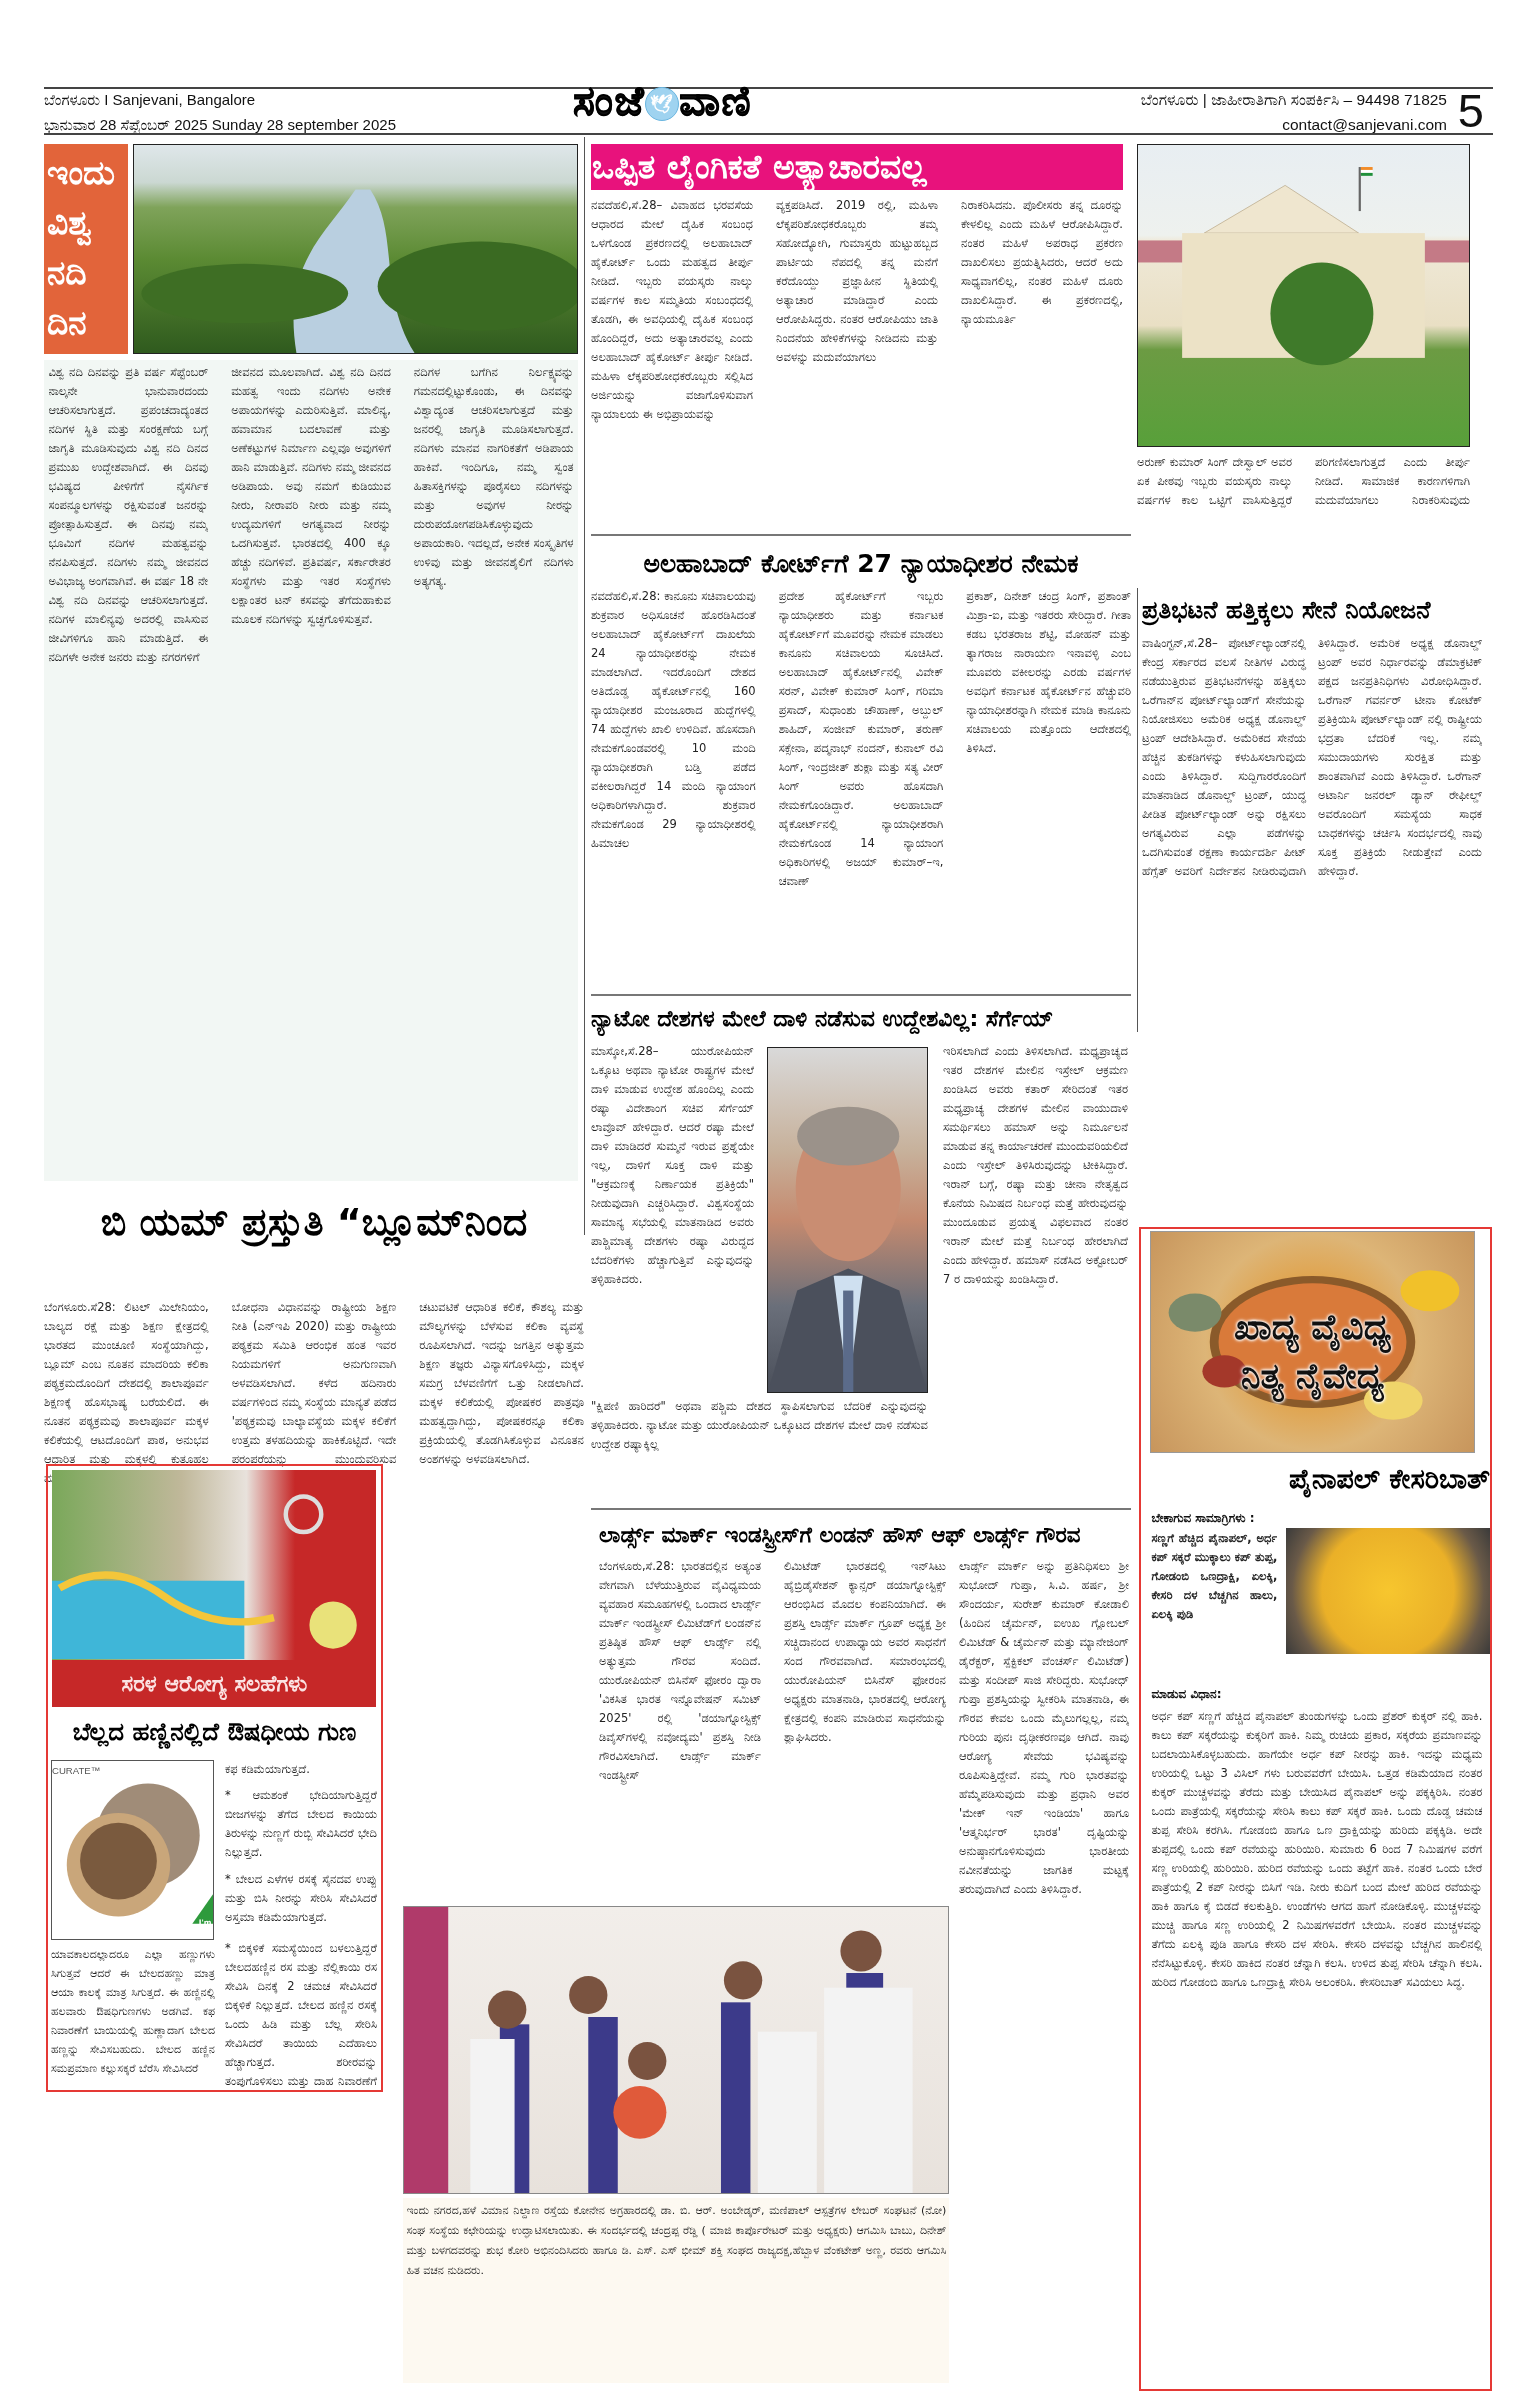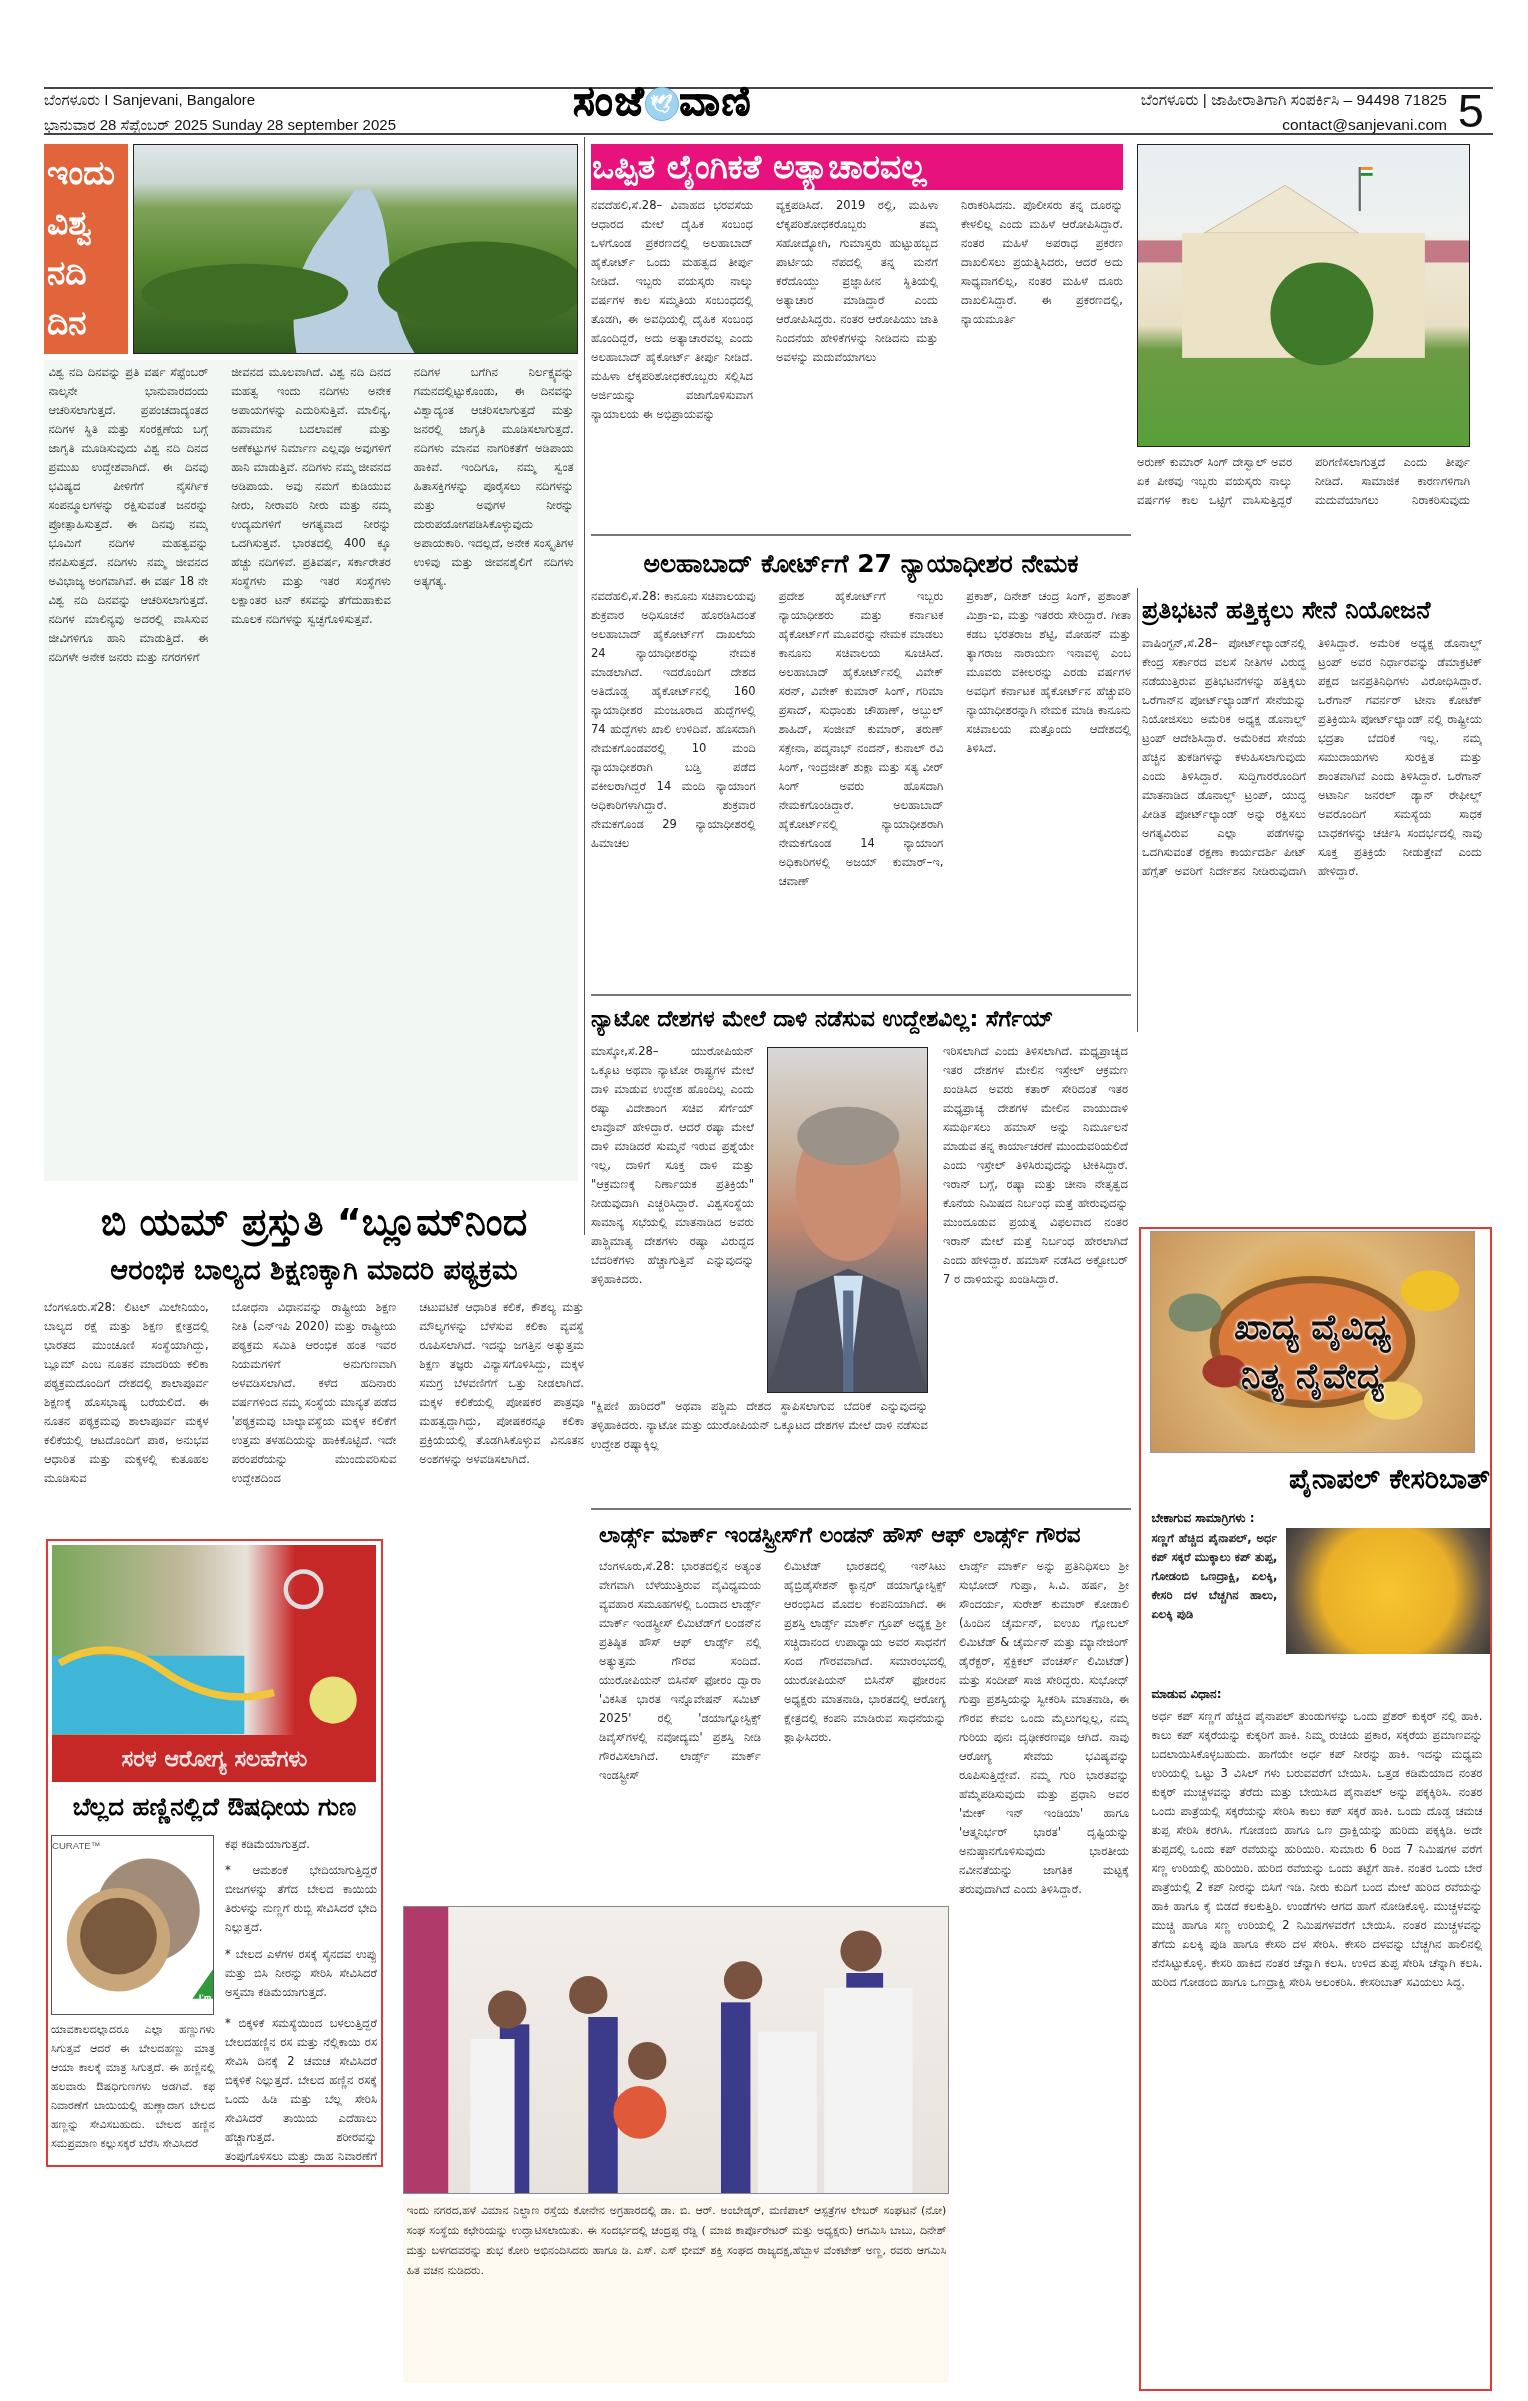--- a/index.html
+++ b/index.html
@@ -118,29 +118,28 @@
     </svg>
   </div>
   <div class="body-text" style="position:absolute;top:399px;left:0;width:337px;height:96px">"ಕ್ಷಿಪಣಿ ಹಾರಿದರೆ" ಅಥವಾ ಪಶ್ಚಿಮ ದೇಶದ ಸ್ಥಾಪಿಸಲಾಗುವ ಬೆದರಿಕೆ ಎನ್ನುವುದನ್ನು ತಳ್ಳಿಹಾಕಿದರು. ನ್ಯಾಟೋ ಮತ್ತು ಯುರೋಪಿಯನ್ ಒಕ್ಕೂಟದ ದೇಶಗಳ ಮೇಲೆ ದಾಳಿ ನಡೆಸುವ ಉದ್ದೇಶ ರಷ್ಯಾಕ್ಕಿಲ್ಲ</div>
   <div class="body-text" style="position:absolute;top:44px;left:352px;width:185px;height:451px">ಇರಿಸಲಾಗಿದೆ ಎಂದು ತಿಳಿಸಲಾಗಿದೆ. ಮಧ್ಯಪ್ರಾಚ್ಯದ ಇತರ ದೇಶಗಳ ಮೇಲಿನ ಇಸ್ರೇಲ್ ಆಕ್ರಮಣ ಖಂಡಿಸಿದ ಅವರು ಕತಾರ್ ಸೇರಿದಂತೆ ಇತರ ಮಧ್ಯಪ್ರಾಚ್ಯ ದೇಶಗಳ ಮೇಲಿನ ವಾಯುದಾಳಿ ಸಮರ್ಥಿಸಲು ಹಮಾಸ್ ಅನ್ನು ನಿರ್ಮೂಲನೆ ಮಾಡುವ ತನ್ನ ಕಾರ್ಯಾಚರಣೆ ಮುಂದುವರಿಯಲಿದೆ ಎಂದು ಇಸ್ರೇಲ್ ತಿಳಿಸಿರುವುದನ್ನು ಟೀಕಿಸಿದ್ದಾರೆ. ಇರಾನ್ ಬಗ್ಗೆ, ರಷ್ಯಾ ಮತ್ತು ಚೀನಾ ನೇತೃತ್ವದ ಕೊನೆಯ ನಿಮಿಷದ ನಿರ್ಬಂಧ ಮತ್ತೆ ಹೇರುವುದನ್ನು ಮುಂದೂಡುವ ಪ್ರಯತ್ನ ವಿಫಲವಾದ ನಂತರ ಇರಾನ್ ಮೇಲೆ ಮತ್ತೆ ನಿರ್ಬಂಧ ಹೇರಲಾಗಿದೆ ಎಂದು ಹೇಳಿದ್ದಾರೆ. ಹಮಾಸ್ ನಡೆಸಿದ ಅಕ್ಟೋಬರ್ 7 ರ ದಾಳಿಯನ್ನು ಖಂಡಿಸಿದ್ದಾರೆ.</div>
 </div>
 
 <div class="rule" style="left:591px;top:1508px;width:540px;height:1.5px;background:#777"></div>
 
 <div class="box" style="left:44px;top:1194px;width:540px;height:318px">
   <div class="hl" style="font-size:38px;line-height:56px;text-align:center">ಬಿ ಯಮ್ ಪ್ರಸ್ತುತಿ “ಬ್ಲೂಮ್‌ನಿಂದ</div>
-  <div class="hl" style="font-size:27px;line-height:40px;text-align:center">ಆರಂಭಿಕ ಬಾಲ್ಯದ ಶಿಕ್ಷಣಕ್ಕಾಗಿ ಮಾದರಿ ಪಠ್ಯಕ್ರಮ</div>
   <div class="cols" style="position:absolute;left:0;top:104px;width:540px;grid-template-columns:1fr 1fr 1fr;height:214px">
     <div class="body-text">ಬೆಂಗಳೂರು.ಸೆ28: ಲಿಟಲ್ ಮಿಲೇನಿಯಂ, ಬಾಲ್ಯದ ರಕ್ಷೆ ಮತ್ತು ಶಿಕ್ಷಣ ಕ್ಷೇತ್ರದಲ್ಲಿ ಭಾರತದ ಮುಂಚೂಣಿ ಸಂಸ್ಥೆಯಾಗಿದ್ದು, ಬ್ಲೂಮ್ ಎಂಬ ನೂತನ ಮಾದರಿಯ ಕಲಿಕಾ ಪಠ್ಯಕ್ರಮದೊಂದಿಗೆ ದೇಶದಲ್ಲಿ ಶಾಲಾಪೂರ್ವ ಶಿಕ್ಷಣಕ್ಕೆ ಹೊಸಭಾಷ್ಯ ಬರೆಯಲಿದೆ. ಈ ನೂತನ ಪಠ್ಯಕ್ರಮವು ಶಾಲಾಪೂರ್ವ ಮಕ್ಕಳ ಕಲಿಕೆಯಲ್ಲಿ ಆಟದೊಂದಿಗೆ ಪಾಠ, ಅನುಭವ ಆಧಾರಿತ ಮತ್ತು ಮಕ್ಕಳಲ್ಲಿ ಕುತೂಹಲ ಮೂಡಿಸುವ</div>
     <div class="body-text">ಬೋಧನಾ ವಿಧಾನವನ್ನು ರಾಷ್ಟ್ರೀಯ ಶಿಕ್ಷಣ ನೀತಿ (ಎನ್‌ಇಪಿ 2020) ಮತ್ತು ರಾಷ್ಟ್ರೀಯ ಪಠ್ಯಕ್ರಮ ಸಮಿತಿ ಆರಂಭಿಕ ಹಂತ ಇವರ ನಿಯಮಗಳಿಗೆ ಅನುಗುಣವಾಗಿ ಅಳವಡಿಸಲಾಗಿದೆ. ಕಳೆದ ಹದಿನಾರು ವರ್ಷಗಳಿಂದ ನಮ್ಮ ಸಂಸ್ಥೆಯ ಮಾನ್ಯತೆ ಪಡೆದ 'ಪಠ್ಯಕ್ರಮವು ಬಾಲ್ಯಾವಸ್ಥೆಯ ಮಕ್ಕಳ ಕಲಿಕೆಗೆ ಉತ್ತಮ ತಳಹದಿಯನ್ನು ಹಾಕಿಕೊಟ್ಟಿದೆ. ಇದೇ ಪರಂಪರೆಯನ್ನು ಮುಂದುವರಿಸುವ ಉದ್ದೇಶದಿಂದ</div>
     <div class="body-text">ಚಟುವಟಿಕೆ ಆಧಾರಿತ ಕಲಿಕೆ, ಕೌಶಲ್ಯ ಮತ್ತು ಮೌಲ್ಯಗಳನ್ನು ಬೆಳೆಸುವ ಕಲಿಕಾ ವ್ಯವಸ್ಥೆ ರೂಪಿಸಲಾಗಿದೆ. ಇದನ್ನು ಜಗತ್ತಿನ ಅತ್ಯುತ್ತಮ ಶಿಕ್ಷಣ ತಜ್ಞರು ವಿನ್ಯಾಸಗೊಳಿಸಿದ್ದು, ಮಕ್ಕಳ ಸಮಗ್ರ ಬೆಳವಣಿಗೆಗೆ ಒತ್ತು ನೀಡಲಾಗಿದೆ. ಮಕ್ಕಳ ಕಲಿಕೆಯಲ್ಲಿ ಪೋಷಕರ ಪಾತ್ರವೂ ಮಹತ್ವದ್ದಾಗಿದ್ದು, ಪೋಷಕರನ್ನೂ ಕಲಿಕಾ ಪ್ರಕ್ರಿಯೆಯಲ್ಲಿ ತೊಡಗಿಸಿಕೊಳ್ಳುವ ವಿನೂತನ ಅಂಶಗಳನ್ನು ಅಳವಡಿಸಲಾಗಿದೆ.</div>
   </div>
 </div>
 
-<div class="box" style="left:46px;top:1539px;width:337px;height:628px;border:2.2px solid #e53935">
+<div class="box" style="left:46px;top:1464px;width:337px;height:628px;border:2.2px solid #e53935">
   <div class="abs" style="left:4.4px;top:4.4px;width:324px;height:237px;background:linear-gradient(90deg,#7aa85a 0%,#c0b89a 40%,#e8e2dc 60%,#c62828 75%,#c62828 100%)">
     <svg width="100%" height="189" viewBox="0 0 438 256" preserveAspectRatio="none">
       <rect x="0" y="150" width="260" height="106" fill="#3fb6d8"></rect>
       <path d="M10 160 Q 80 120 150 170 T 300 200" stroke="#f3c63a" stroke-width="10" fill="none"></path>
       <circle cx="380" cy="210" r="32" fill="#e9e27a"></circle>
       <circle cx="340" cy="60" r="24" fill="none" stroke="#ddd" stroke-width="6"></circle>
     </svg>
     <div class="abs" style="left:0;bottom:0;width:100%;height:47px;background:#c62828;color:#fbe3e3;font-size:22px;line-height:47px;text-align:center;font-weight:bold">ಸರಳ ಆರೋಗ್ಯ ಸಲಹೆಗಳು</div>
   </div>
   <div class="hl" style="position:absolute;top:244px;left:0;width:333px;font-size:24.4px;line-height:44px;text-align:center">ಬೆಲ್ಲದ ಹಣ್ಣಿನಲ್ಲಿದೆ ಔಷಧೀಯ ಗುಣ</div>

